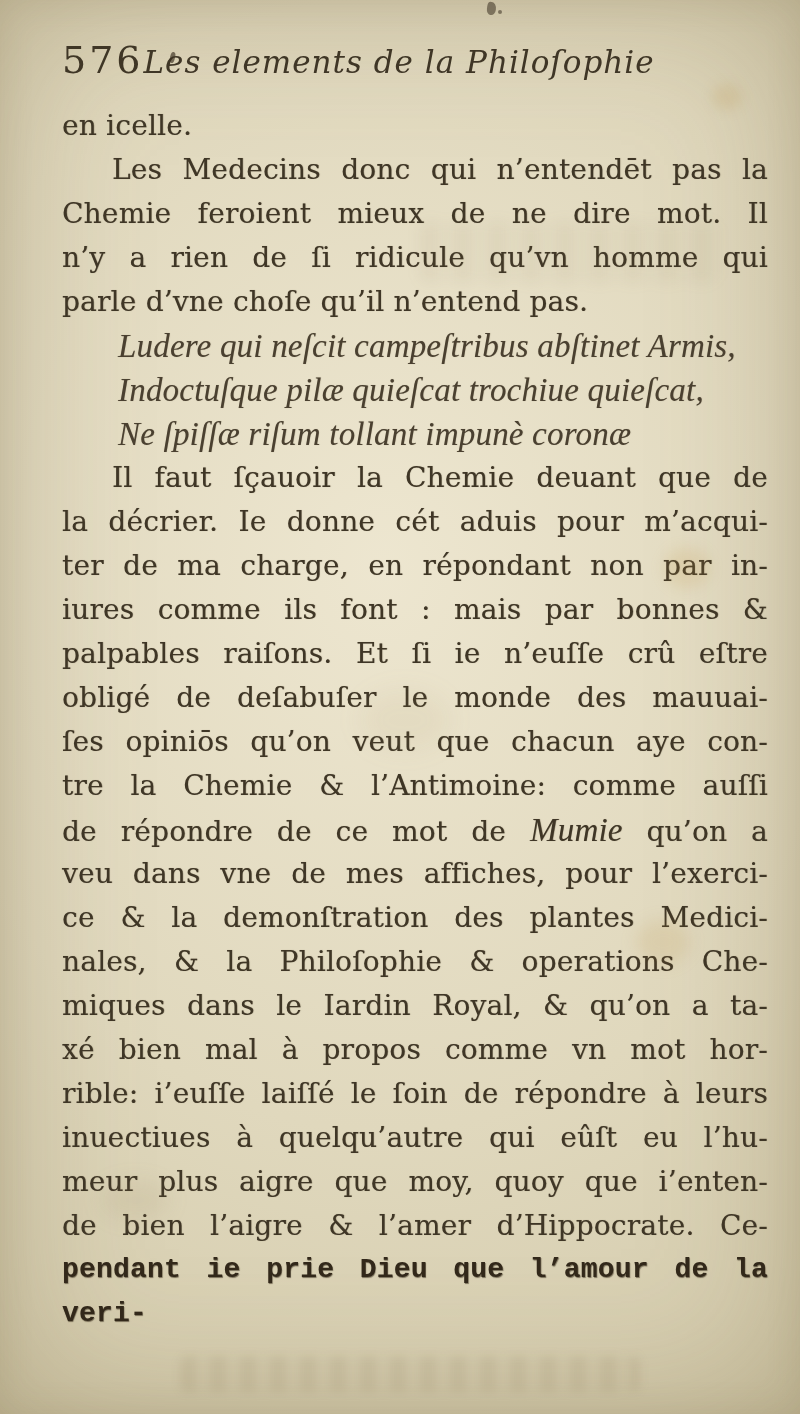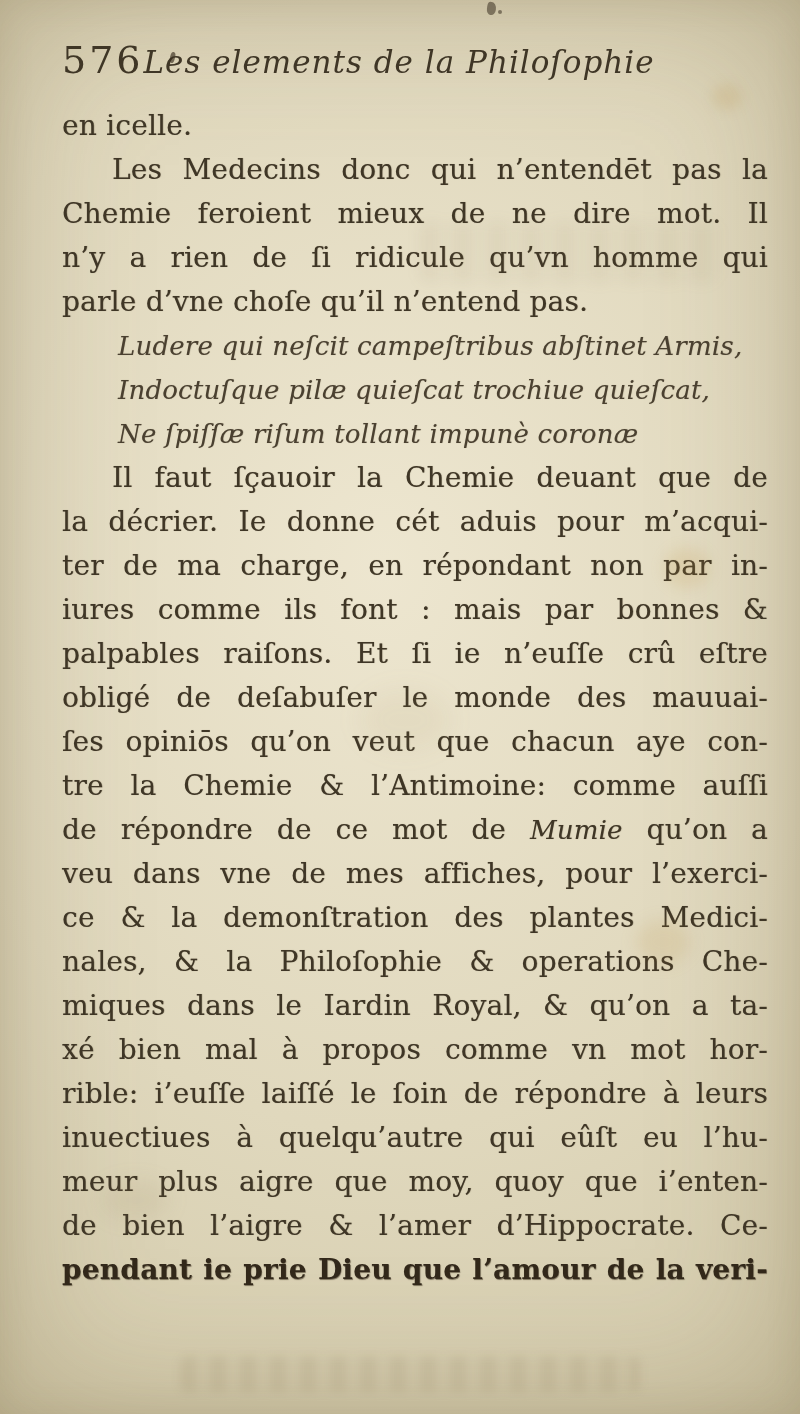--- a/index.html
+++ b/index.html
@@ -64,30 +64,32 @@
   }
   .line.just{
     white-space:normal;
     text-align:justify;
     text-align-last:justify;
   }
   .line.ind1{padding-left:50px;}
   .line.ind2{padding-left:56px;}
   .line .it, .line.itline{
     font-style:italic;
-    font-size:26px;
+    font-size:33px;
+    font-family:Liberation Serif, serif;
   }
   .line.itline{
     color:#4a4030;
     text-shadow:0.3px 0.3px 0.8px rgba(70,58,36,0.35);
   }
   .line.heavy{
     font-weight:600;
     color:var(--ink-heavy);
     text-shadow:0.6px 0.6px 0.9px rgba(45,35,18,0.55);
+    font-family:Liberation Mono, monospace;
   }
   
   .stain{position:absolute;border-radius:50%;pointer-events:none;}
   .s1{left:664px;top:548px;width:46px;height:40px;background:rgba(190,150,70,0.16);filter:blur(7px);}
   .s2{left:636px;top:920px;width:54px;height:44px;background:rgba(185,145,65,0.14);filter:blur(8px);}
   .s3{left:712px;top:84px;width:30px;height:26px;background:rgba(190,150,75,0.18);filter:blur(6px);}
   .s4{left:100px;top:1180px;width:70px;height:40px;background:rgba(150,130,85,0.10);filter:blur(10px);}
   .s5{left:360px;top:690px;width:90px;height:60px;background:rgba(160,140,90,0.08);filter:blur(12px);}
   .ghost{
     position:absolute;left:180px;top:1356px;width:460px;height:36px;

